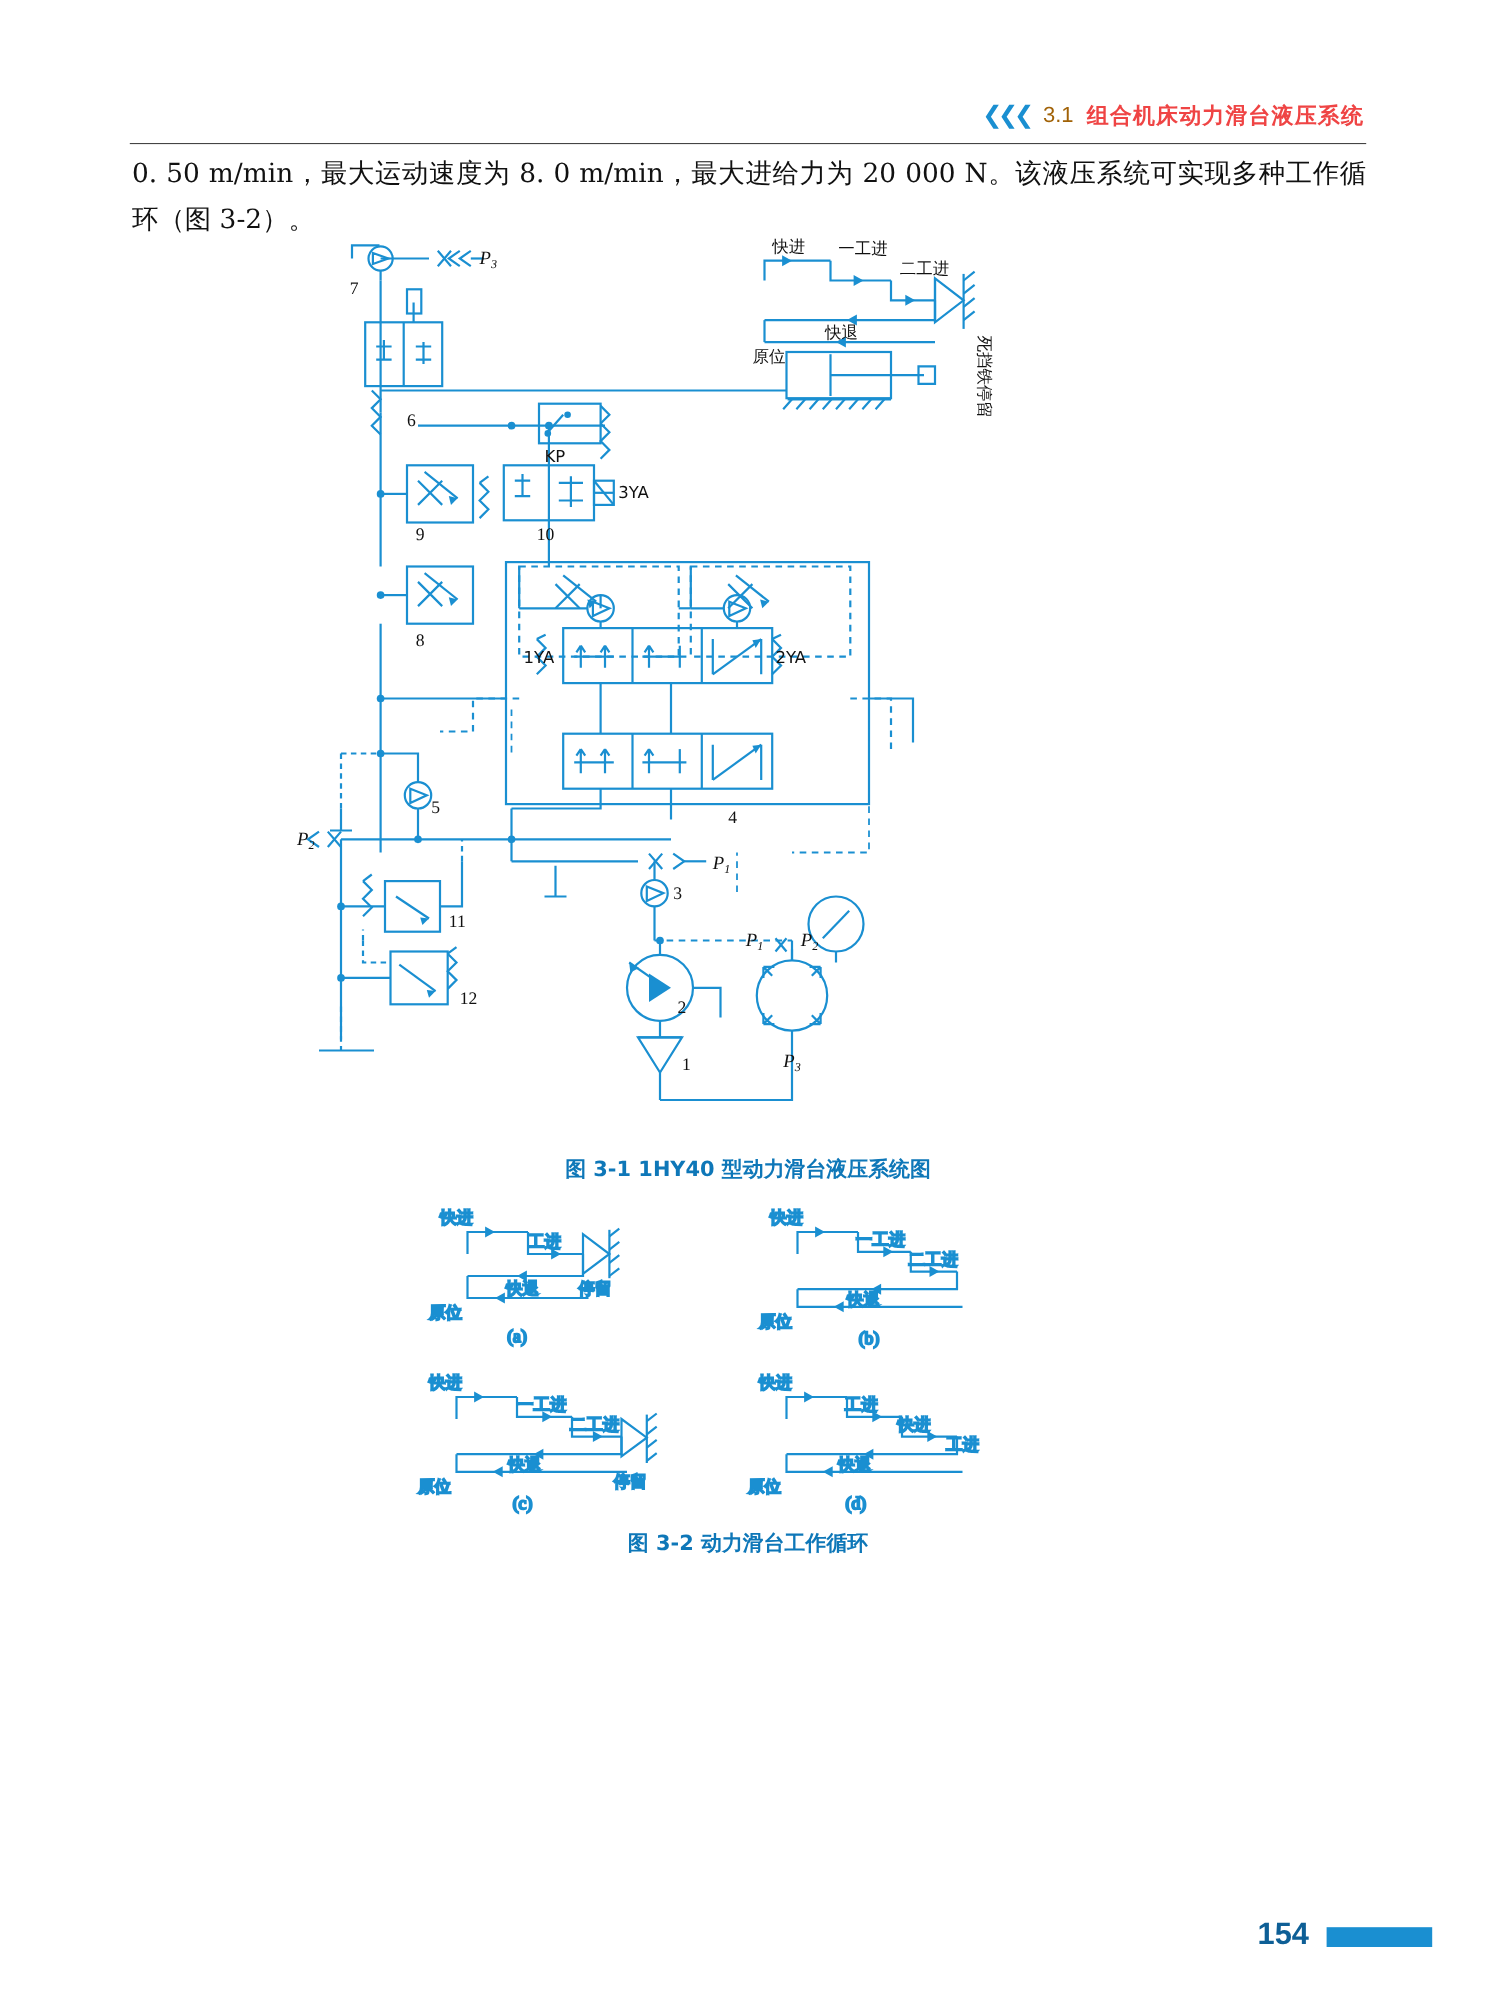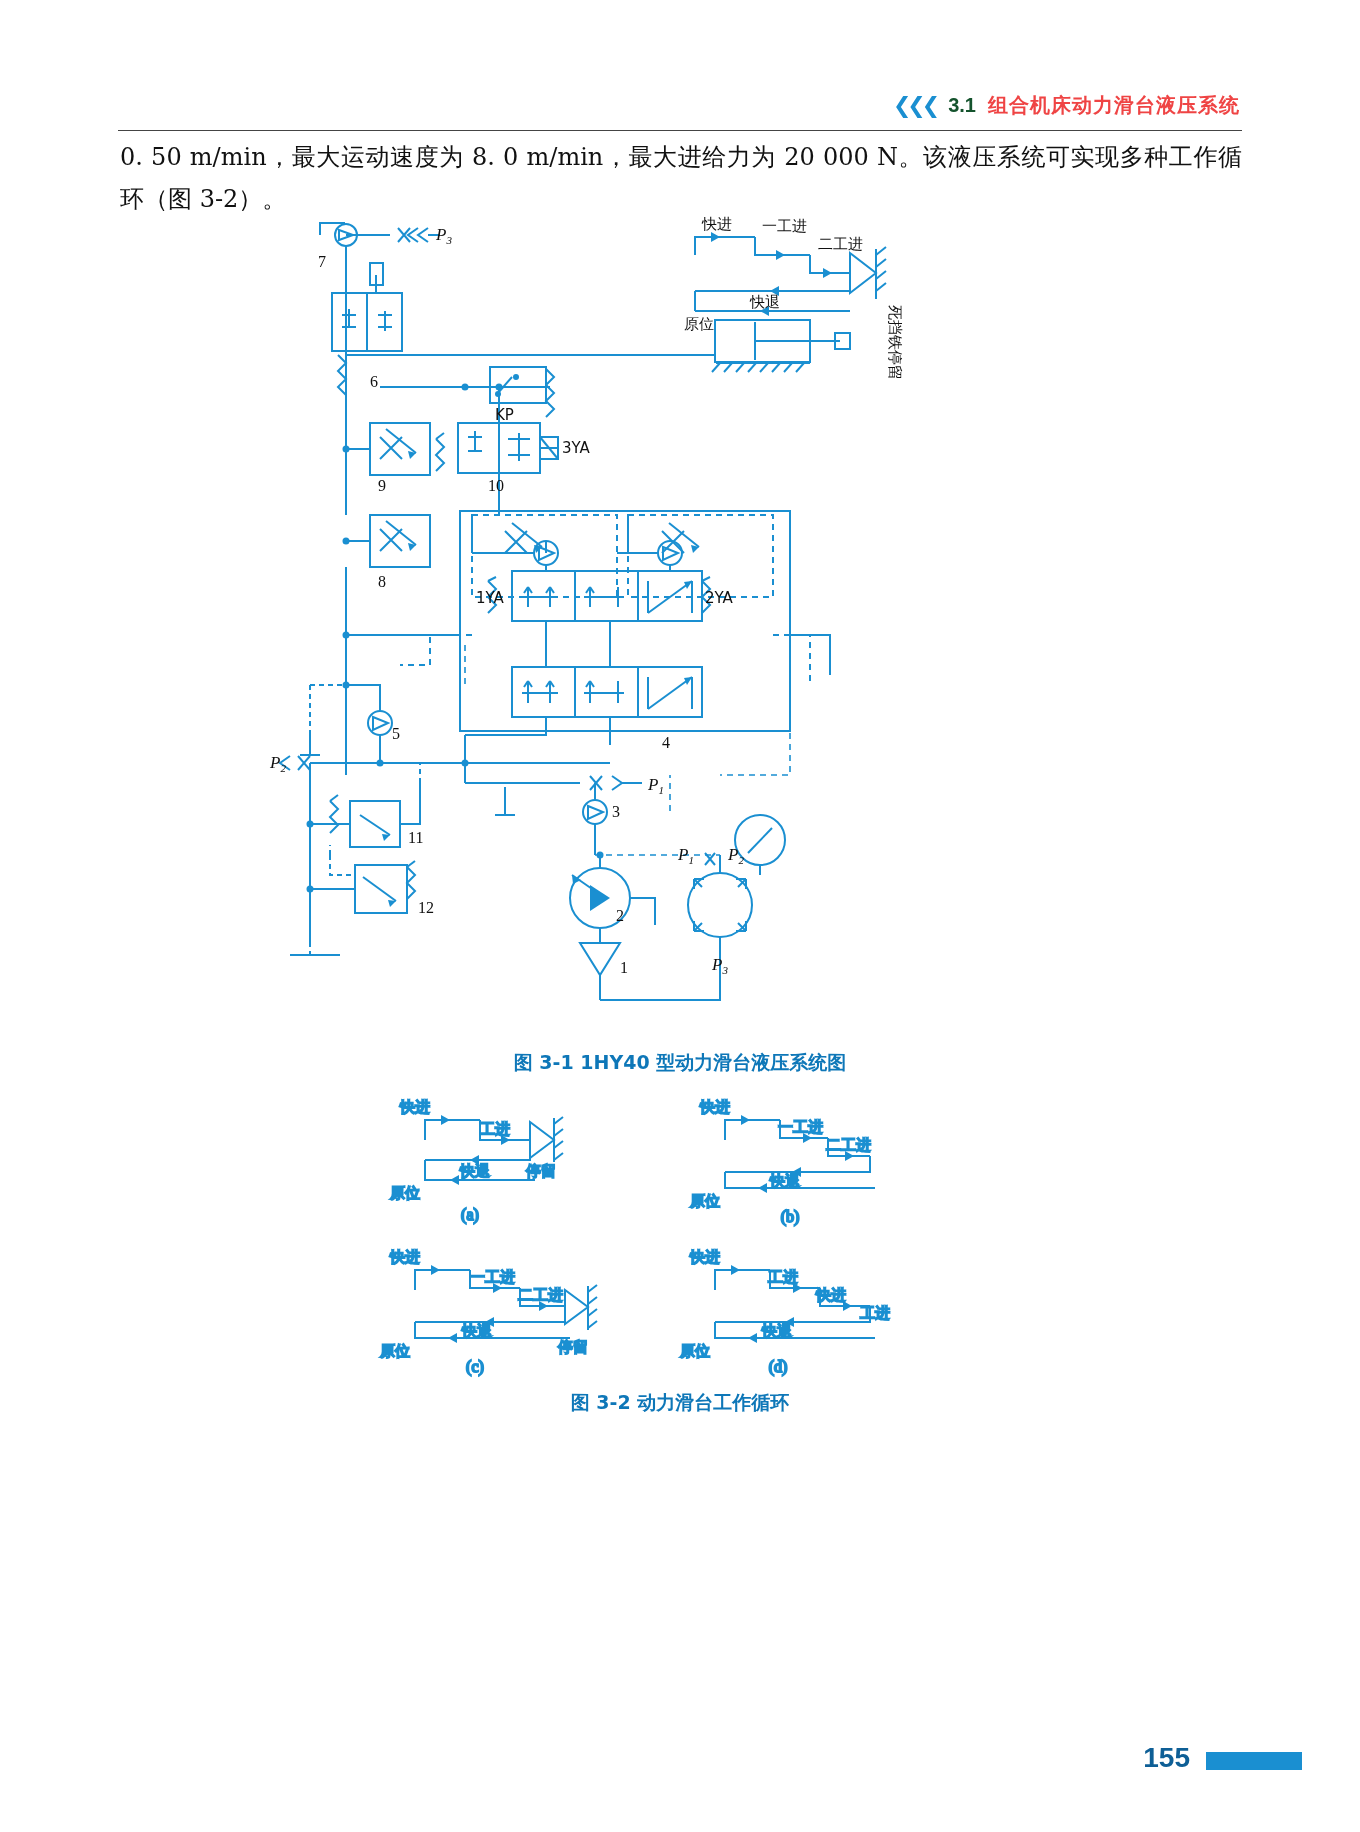--- a/index.html
+++ b/index.html
@@ -23,22 +23,22 @@
     gap: 12px;
   }
   .chev {
     color: #1a8fd1;
     font-size: 22px;
     letter-spacing: -4px;
     font-family: "DejaVu Sans", sans-serif;
     line-height: 1;
   }
   .header-num {
-    color: #14532d;
-    font-weight: bold;
+    color: #a16207;
+    font-weight: normal;
     font-size: 20px;
     font-family: "Liberation Sans", sans-serif;
   }
   .header-title {
     color: #ef4444;
     font-weight: bold;
     font-size: 20px;
     font-family: "DejaVu Sans", sans-serif;
     letter-spacing: 1px;
   }
@@ -518,14 +518,14 @@
     <text class="lbl" x="486" y="210">快进</text>
     <text class="lbl" x="530" y="228">工进</text>
     <text class="lbl" x="432" y="246">快退</text>
     <text class="lbl" x="350" y="266">原位</text>
     <text class="lbl-s" x="448" y="282" text-anchor="middle">(d)</text>
   </g>
 </svg>
 </div>
 <div class="fig-caption" id="fig2-caption">图 3-2   动力滑台工作循环</div>
 
-<div class="page-no">155</div>
+<div class="page-no">154</div>
 <div class="footer-bar"></div>
 
 </body></html>

